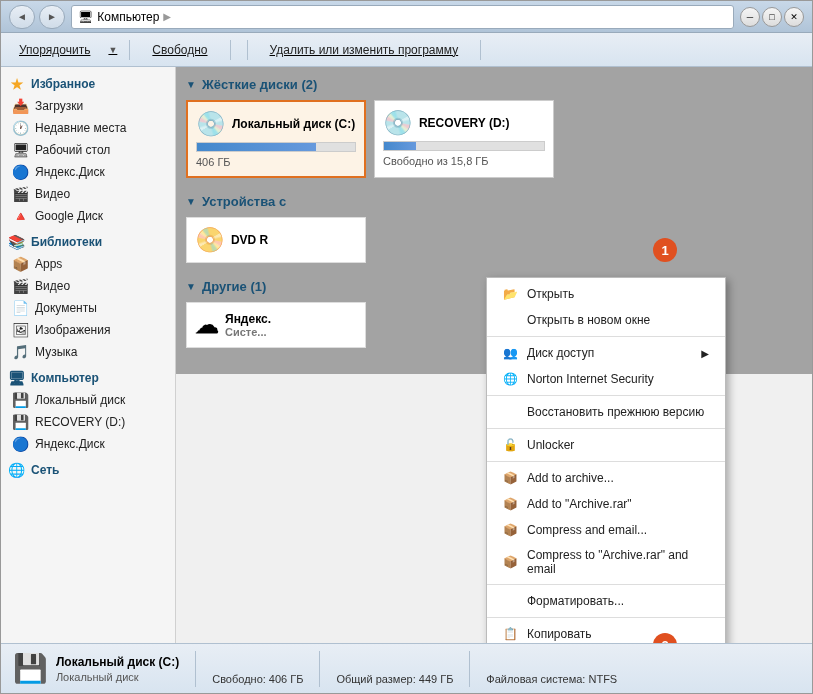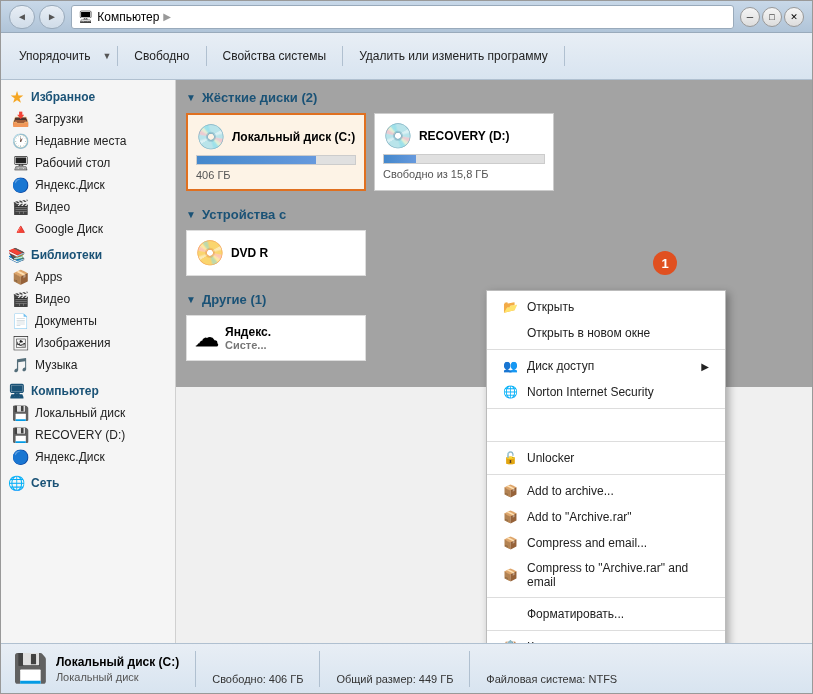--- a/index.html
+++ b/index.html
@@ -78,27 +78,28 @@
       justify-content: center;
       font-size: 9px;
       cursor: pointer;
     }
     .wc-min { background: linear-gradient(to bottom, #f5f5f5, #ddd); }
     .wc-max { background: linear-gradient(to bottom, #f5f5f5, #ddd); }
     .wc-close { background: linear-gradient(to bottom, #f5f5f5, #ddd); }
 
     
     .toolbar {
-      height: 47px;
+      height: 34px;
       background: linear-gradient(to bottom, #e8eef5, #d8e4f0);
       border-bottom: 1px solid #b0c0d0;
       display: flex;
       align-items: center;
       padding: 0 8px;
-      gap: 2px;
+      gap: 8px;
+      text-decoration: underline;
     }
     .toolbar-btn {
       height: 28px;
       padding: 0 10px;
       background: none;
       border: none;
       cursor: pointer;
       font-size: 12px;
       color: #222;
       border-radius: 3px;
@@ -374,21 +375,20 @@
       <div class="wc-btn wc-close">✕</div>
     </div>
   </div>
 
   <div class="toolbar">
     <button class="toolbar-btn">Упорядочить</button>
     <span class="toolbar-chevron">▼</span>
     <div class="toolbar-sep"></div>
     <button class="toolbar-btn">Свободно</button>
     <div class="toolbar-sep"></div>
-    <button class="toolbar-btn">Свойства системы</button>
     <div class="toolbar-sep"></div>
     <button class="toolbar-btn">Удалить или изменить программу</button>
     <div class="toolbar-sep"></div>
   </div>
 
   <div class="content-area">
 
     <div class="sidebar">
       <div class="sidebar-section">
         <div class="sidebar-item section-header">
@@ -548,20 +548,21 @@
           <span>Диск доступ</span>
           <span class="cm-submenu-arrow">▶</span>
         </div>
         <div class="cm-item">
           <span class="cm-icon">🌐</span>
           <span>Norton Internet Security</span>
         </div>
         <div class="cm-separator"></div>
         <div class="cm-item">
           <span class="cm-icon"></span>
+          <span>Восстановить прежнюю версию</span>
         </div>
         <div class="cm-separator"></div>
         <div class="cm-item">
           <span class="cm-icon">🔓</span>
           <span>Unlocker</span>
         </div>
         <div class="cm-separator"></div>
         <div class="cm-item">
           <span class="cm-icon">📦</span>
           <span>Add to archive...</span>

